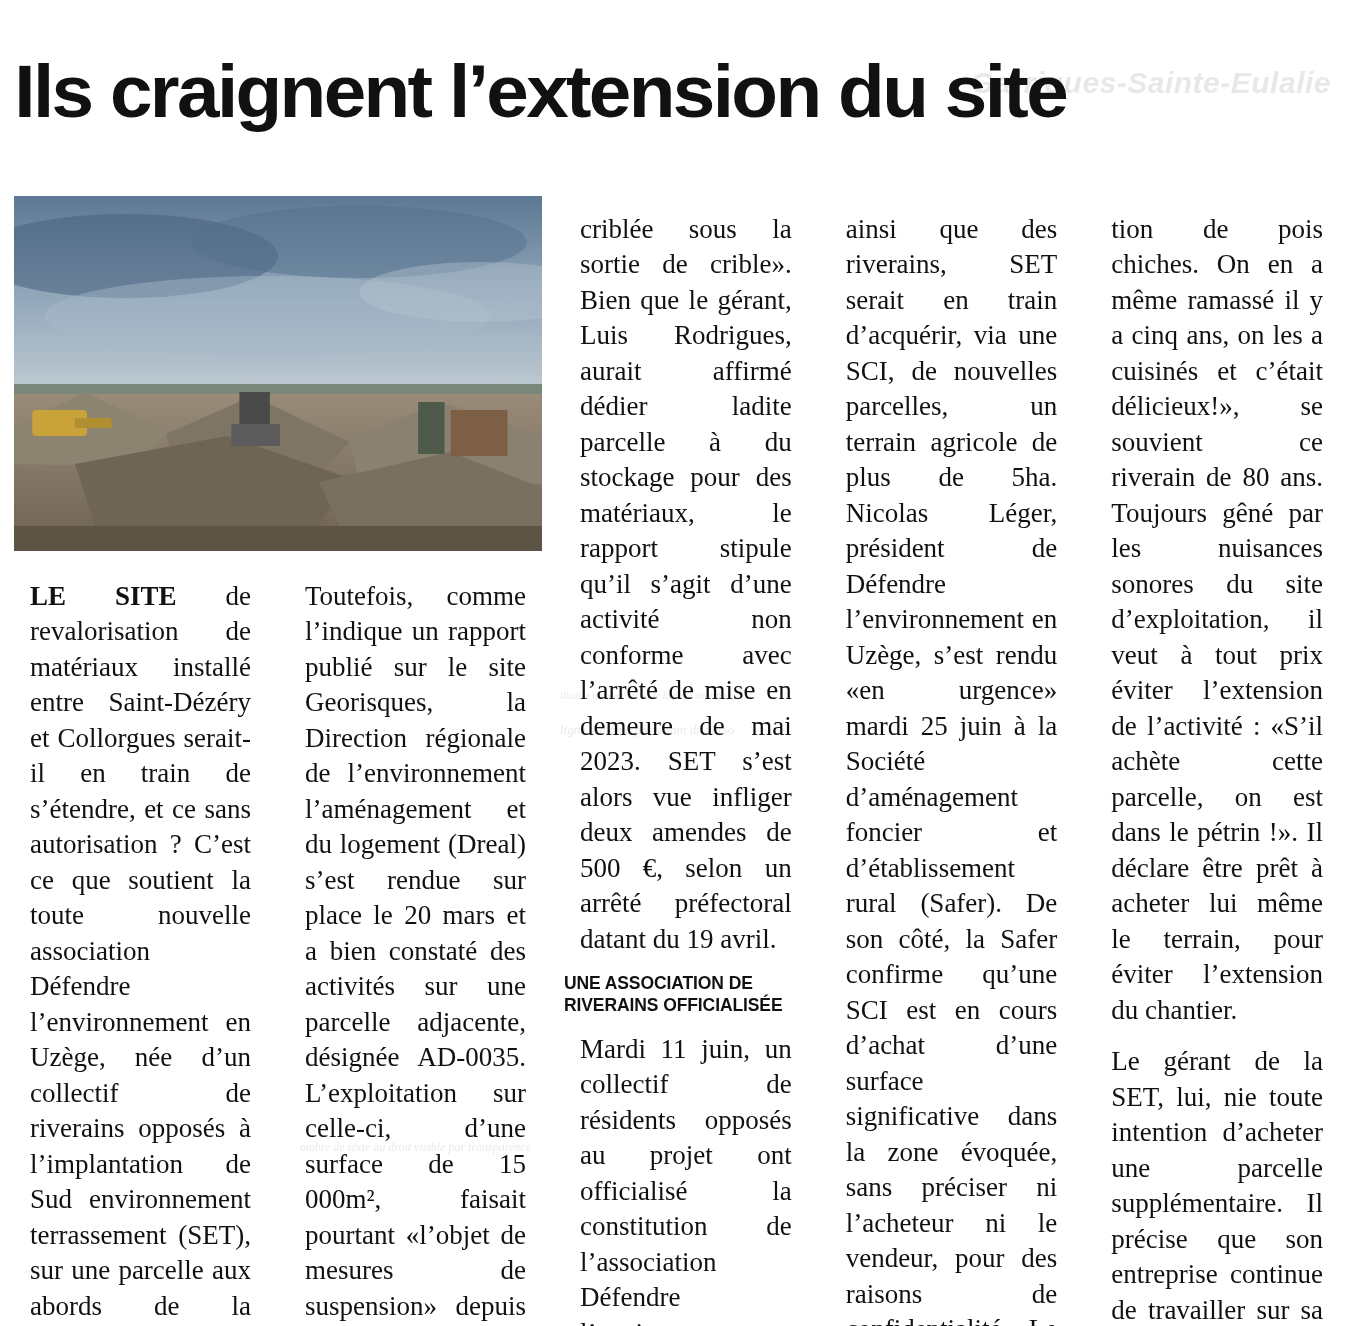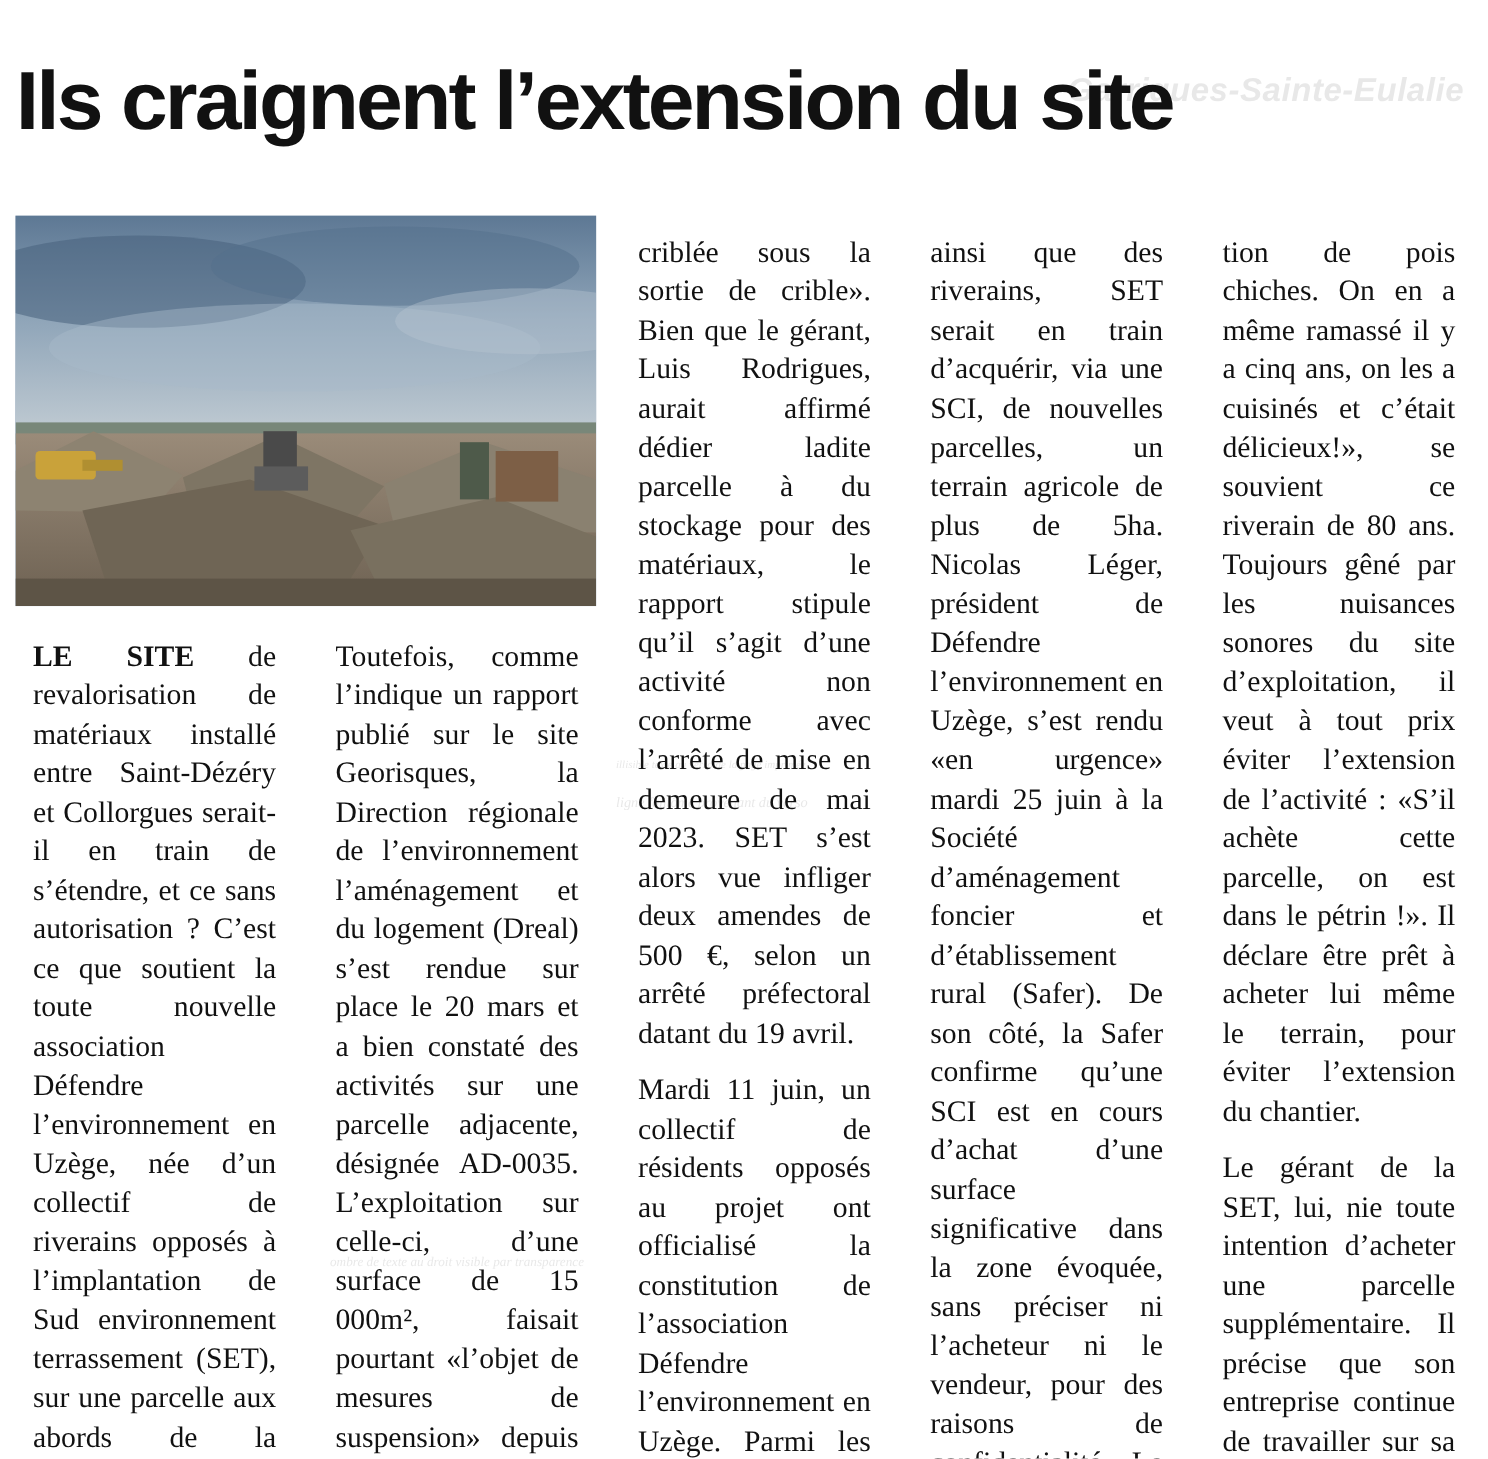--- a/index.html
+++ b/index.html
@@ -203,20 +203,21 @@
           <p class="lead"><span class="lead-bold">LE SITE</span> de revalorisation de matériaux installé entre Saint-Dézéry et Collorgues serait-il en train de s’étendre, et ce sans autorisation ? C’est ce que soutient la toute nouvelle association Défendre l’environnement en Uzège, née d’un collectif de riverains opposés à l’implantation de Sud environnement terrassement (SET), sur une parcelle aux abords de la RD120. Pour rappel, cette société exerce une activité de tri, concassage et revalorisation de matériaux de construction sur une parcelle de moins de 5 000m², dite AD-0033, depuis l’automne 2021. Malgré la contestation de nombreux riverains, dénonçant entre autres des nuisances sonores et le passage fréquent de camions,</p>
         </div>
         <div>
             <p>Toutefois, comme l’indique un rapport publié sur le site Georisques, la Direction régionale de l’environnement l’aménagement et du logement (Dreal) s’est rendue sur place le 20 mars et a bien constaté des activités sur une parcelle adjacente, désignée AD-0035. L’exploitation sur celle-ci, d’une surface de 15 000m², faisait pourtant «l’objet de mesures de suspension» depuis un arrêté pris le 16 mai 2023. Lors de la visite d’inspection en mars dernier la Dreal y a constaté, entre autres, «environ 10m³ de terre fraîchement</p>
         </div>
       </div>
     </div>
 
     <div class="col">
       <p>criblée sous la sortie de crible». Bien que le gérant, Luis Rodrigues, aurait affirmé dédier ladite parcelle à du stockage pour des matériaux, le rapport stipule qu’il s’agit d’une activité non conforme avec l’arrêté de mise en demeure de mai 2023. SET s’est alors vue infliger deux amendes de 500 €, selon un arrêté préfectoral datant du 19 avril.</p>
+      <div class="subhead left">UNE ASSOCIATION DE RIVERAINS OFFICIALISÉE</div>
       <p>Mardi 11 juin, un collectif de résidents opposés au projet ont officialisé la constitution de l’association Défendre l’environnement en Uzège. Parmi les premières actions, l’interpellation des élus locaux du Sénat, du Conseil départemental et de la Préfecture. Charley Hampton, habitant à côté du site d’exploitation, est adhérent, de même que son mari Brian. Mais il s’exaspère : «Si la préfecture ne peut pas l’arrêter, comment une association le pourrait-elle ?».</p>
 
     </div>
 
     <div class="col">
       <p>ainsi que des riverains, SET serait en train d’acquérir, via une SCI, de nouvelles parcelles, un terrain agricole de plus de 5ha. Nicolas Léger, président de Défendre l’environnement en Uzège, s’est rendu «en urgence» mardi 25 juin à la Société d’aménagement foncier et d’établissement rural (Safer). De son côté, la Safer confirme qu’une SCI est en cours d’achat d’une surface significative dans la zone évoquée, sans préciser ni l’acheteur ni le vendeur, pour des raisons de confidentialité. «Le dossier est encore tout frais», indique Michaël Fourel, directeur départemental. Il rappelle qu’il n’y a pas de contraintes à la base pour l’achat de terrains agricoles, mais que l’institution peut exercer son droit de préemption, si elle juge que la parcelle pourrait être utilisée pour «un projet qui nous paraîtrait prioritaire». La transaction n’est alors pas encore validée, la Safer se donne quelques semaines pour se positionner.</p>
     </div>
 
     <div class="col">
       <p>tion de pois chiches. On en a même ramassé il y a cinq ans, on les a cuisinés et c’était délicieux!», se souvient ce riverain de 80 ans. Toujours gêné par les nuisances sonores du site d’exploitation, il veut à tout prix éviter l’extension de l’activité : «S’il achète cette parcelle, on est dans le pétrin !». Il déclare être prêt à acheter lui même le terrain, pour éviter l’extension du chantier.</p>

